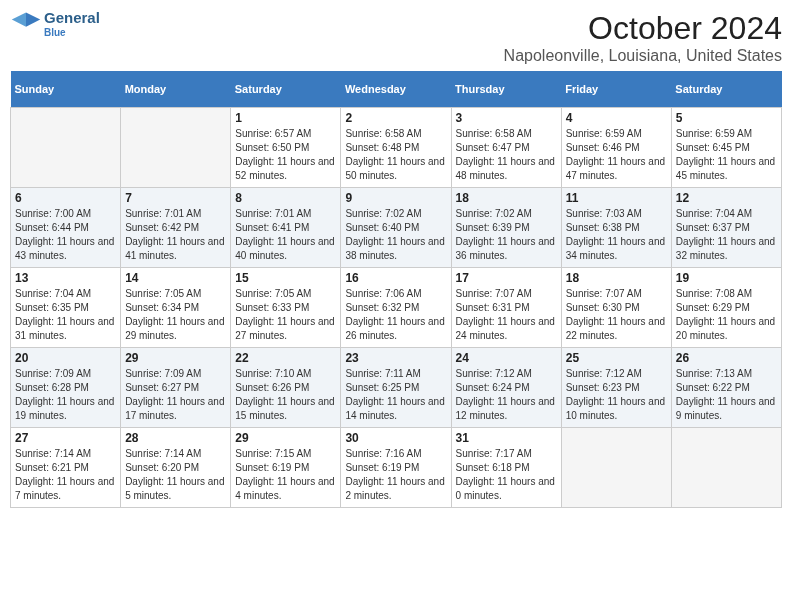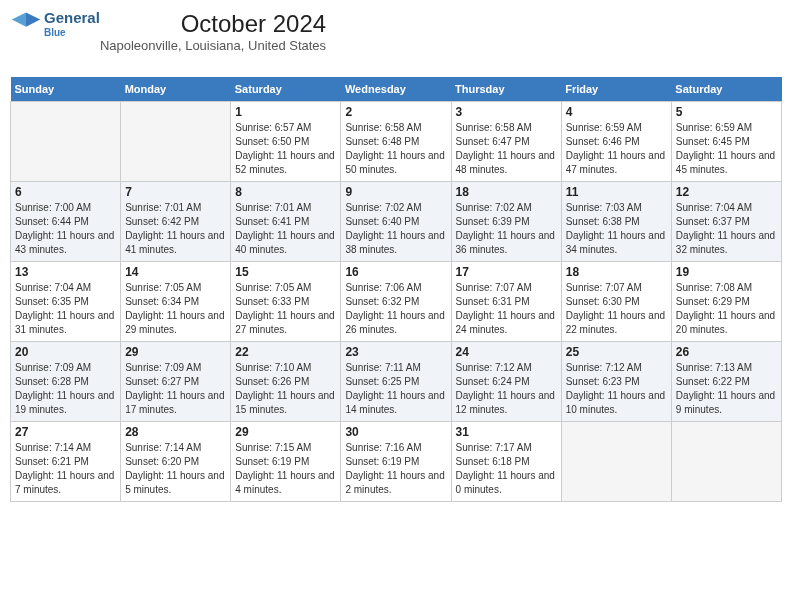--- a/index.html
+++ b/index.html
@@ -5,60 +5,61 @@
     * { box-sizing: border-box; margin: 0; padding: 0; }
     body {
       font-family: Arial, sans-serif;
       background: #fff;
       width: 792px;
       min-height: 612px;
       padding: 10px;
     }
     .header {
       display: flex;
+      justify-content: space-between;
       align-items: flex-start;
-      margin-bottom: 24px;
+      margin-bottom: 6px;
     }
     .logo {
       display: flex;
       align-items: center;
       gap: 2px;
     }
     .logo-text {
       font-size: 13px;
       font-weight: bold;
       color: #2c5f8a;
       line-height: 1.1;
     }
     .logo-icon {
       width: 32px;
       height: 28px;
     }
     .title-area {
       text-align: right;
     }
     .month-title {
-      font-size: 24px;
+      font-size: 32px;
       font-weight: normal;
       color: #222;
     }
     .location {
-      font-size: 13px;
+      font-size: 16px;
       color: #555;
     }
     table {
       width: 100%;
       border-collapse: collapse;
       table-layout: fixed;
     }
     th {
       background: #3a7abf;
       color: #fff;
       font-size: 11px;
-      padding: 6px 4px;
+      padding: 12px 4px;
       text-align: left;
       font-weight: bold;
     }
     td {
       border: 1px solid #ccc;
       vertical-align: top;
       padding: 3px 4px;
       font-size: 9.5px;
       color: #333;
       height: 80px;

